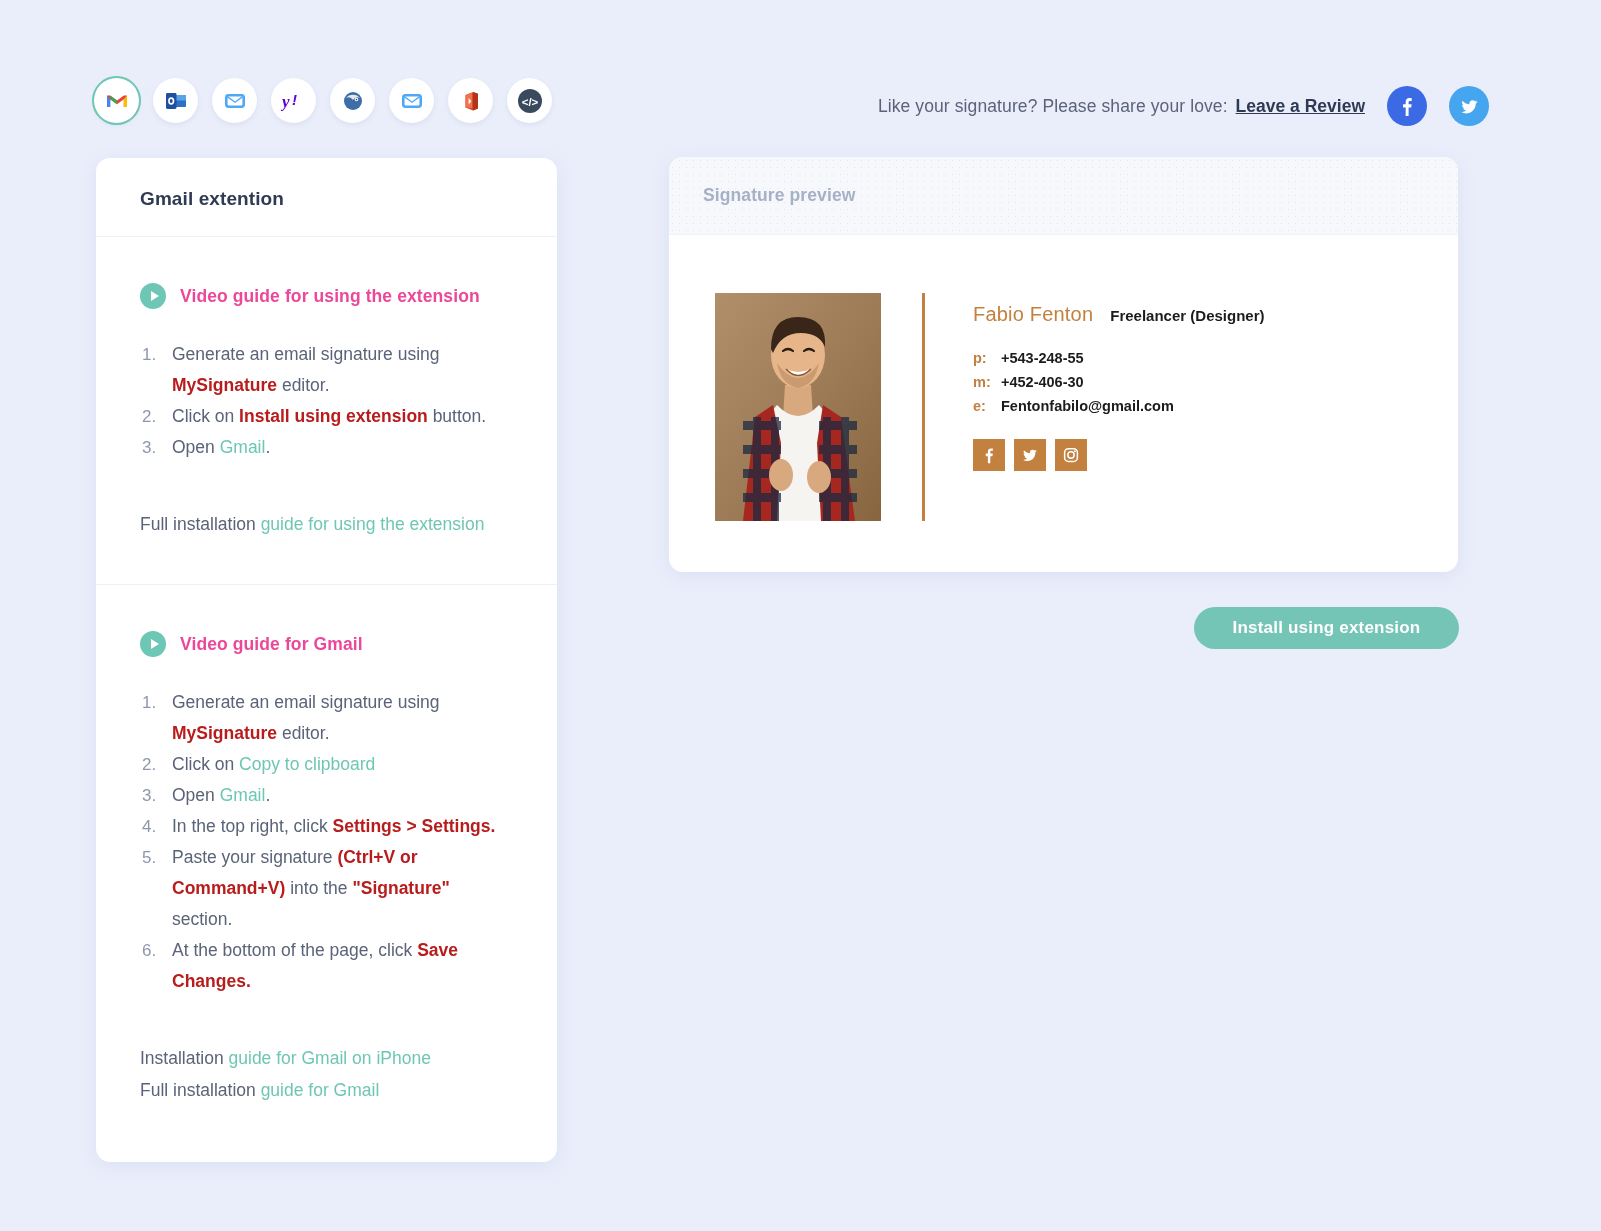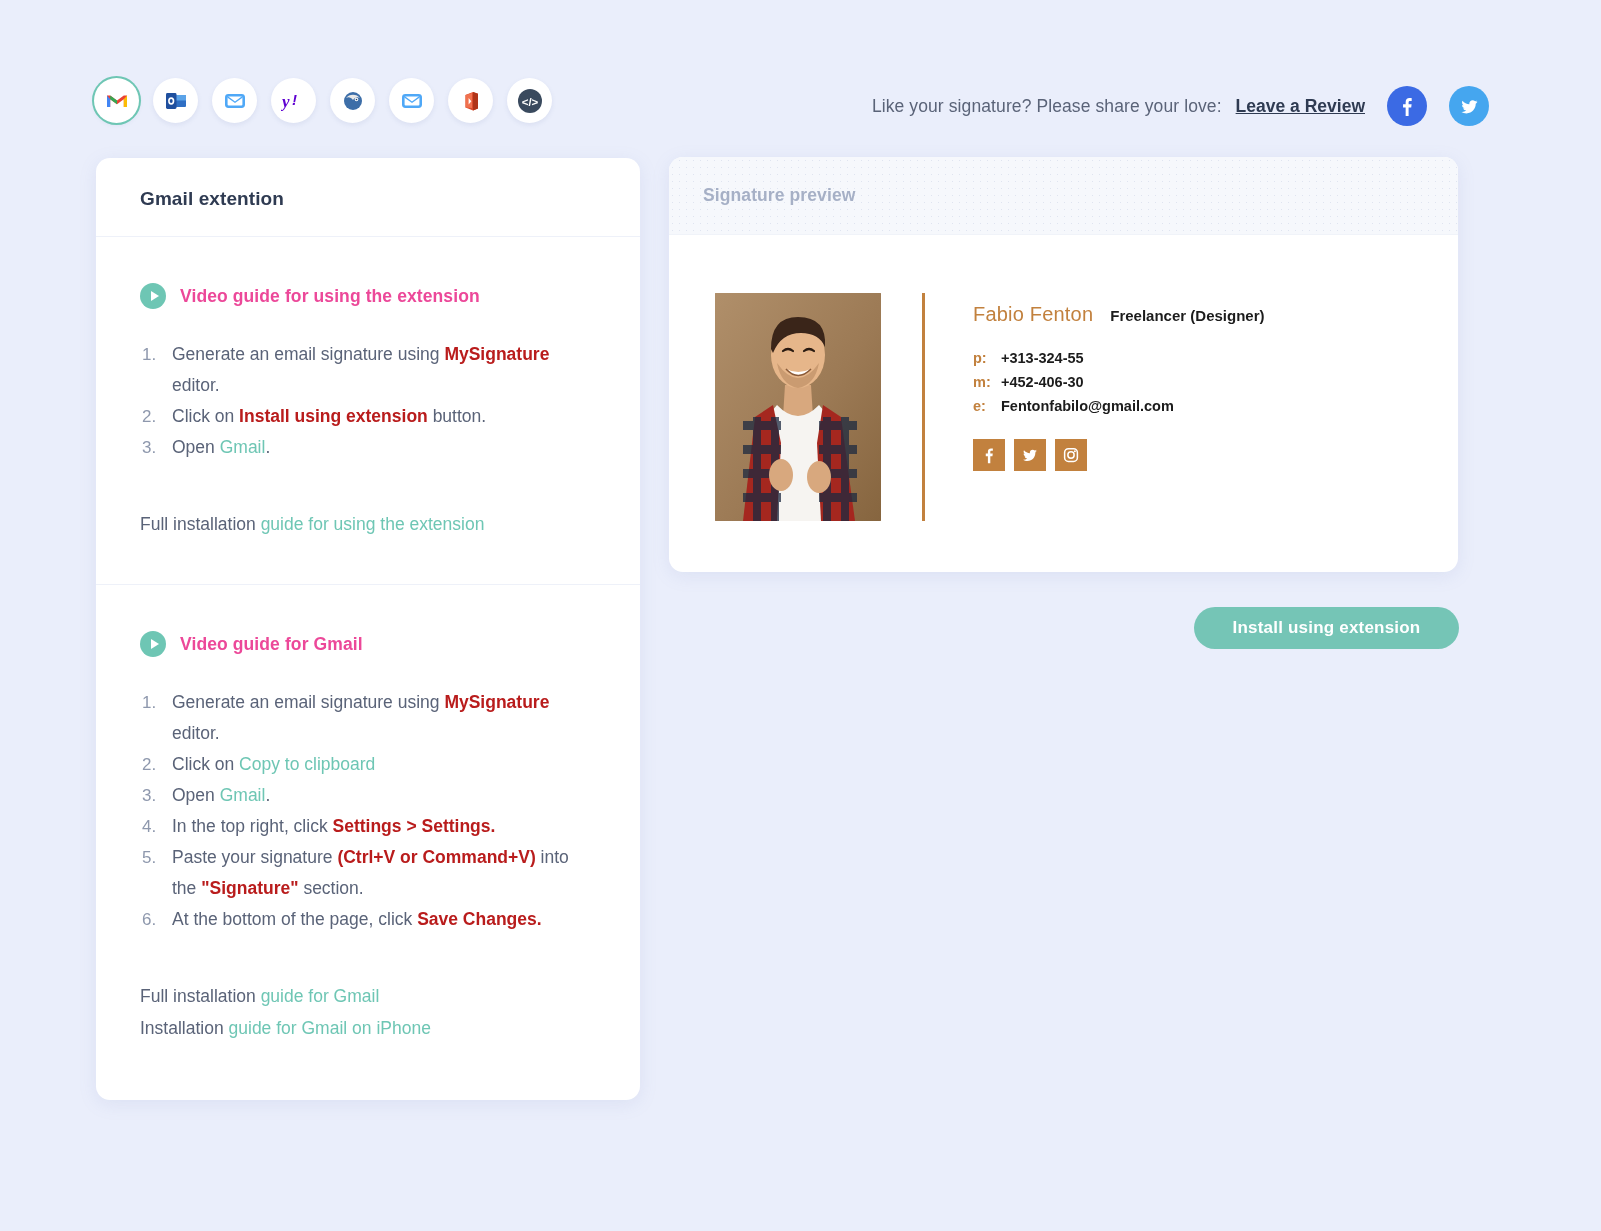--- a/index.html
+++ b/index.html
@@ -62,42 +62,42 @@
     font-size: 17.5px;
     color: #5a6378;
     letter-spacing: 0.1px;
     white-space: nowrap;
   }
   .review-link {
     font-size: 17.5px;
     font-weight: bold;
     color: #2f3b52;
     text-decoration: underline;
-    margin-left: 14px;
+    margin-left: 8px;
     white-space: nowrap;
     cursor: pointer;
   }
   .social-round {
     width: 40px; height: 40px;
     border-radius: 50%;
     margin-left: 22px;
     display: flex;
     align-items: center;
     justify-content: center;
     cursor: pointer;
     flex: 0 0 auto;
   }
   .fb-round { background: #3b6ae4; }
   .tw-round { background: #45a6ef; }
 
   
   .left-card {
     position: absolute;
     left: 96px; top: 158px;
-    width: 544px;
+    width: 461px;
     min-height: 932px;
     background: #ffffff;
     border-radius: 14px;
     box-shadow: 0 4px 18px rgba(120,140,190,0.13);
     overflow: hidden;
   }
 
   .left-card-header {
     padding: 30px 44px 26px 44px;
     border-bottom: 1px solid #eef1f9;
@@ -434,22 +434,22 @@
           </div>
           <ol class="steps">
             <li><span>Generate an email signature using </span><b>MySignature</b><span> editor.</span></li>
             <li><span>Click on </span><span class="tl">Copy to clipboard</span></li>
             <li><span>Open </span><span class="tl">Gmail</span><span>.</span></li>
             <li><span>In the top right, click </span><b>Settings &gt; Settings.</b></li>
             <li><span>Paste your signature </span><b>(Ctrl+V or Command+V)</b><span> into the </span><b>"Signature"</b><span> section.</span></li>
             <li><span>At the bottom of the page, click </span><b>Save Changes.</b></li>
           </ol>
           <div class="footer-links">
+            <div class="footer-line"><span>Installation </span><span class="tl">guide for Gmail on iPhone</span></div>
             <div class="footer-line"><span>Full installation </span><span class="tl">guide for Gmail</span></div>
-            <div class="footer-line"><span>Installation </span><span class="tl">guide for Gmail on iPhone</span></div>
           </div>
         </div>
       </div>
   </div>
 
   <div class="preview-card">
     <div class="preview-header">
       <span class="preview-header-title">Signature preview</span>
     </div>
     <div class="sig-body">
@@ -512,21 +512,21 @@
       <div class="sig-divider"></div>
 
       <div class="sig-info">
         <div class="sig-nameline">
           <span class="sig-name">Fabio Fenton</span>
           <span class="sig-role">Freelancer (Designer)</span>
         </div>
         <div class="sig-contacts" id="contacts-host">
             <div class="sig-crow">
               <span class="sig-clabel">p:</span>
-              <span class="sig-cval">+313-324-55</span>
+              <span class="sig-cval">+543-248-55</span>
             </div>
             <div class="sig-crow">
               <span class="sig-clabel">m:</span>
               <span class="sig-cval">+452-406-30</span>
             </div>
             <div class="sig-crow">
               <span class="sig-clabel">e:</span>
               <span class="sig-cval">Fentonfabilo@gmail.com</span>
             </div>
           </div>

